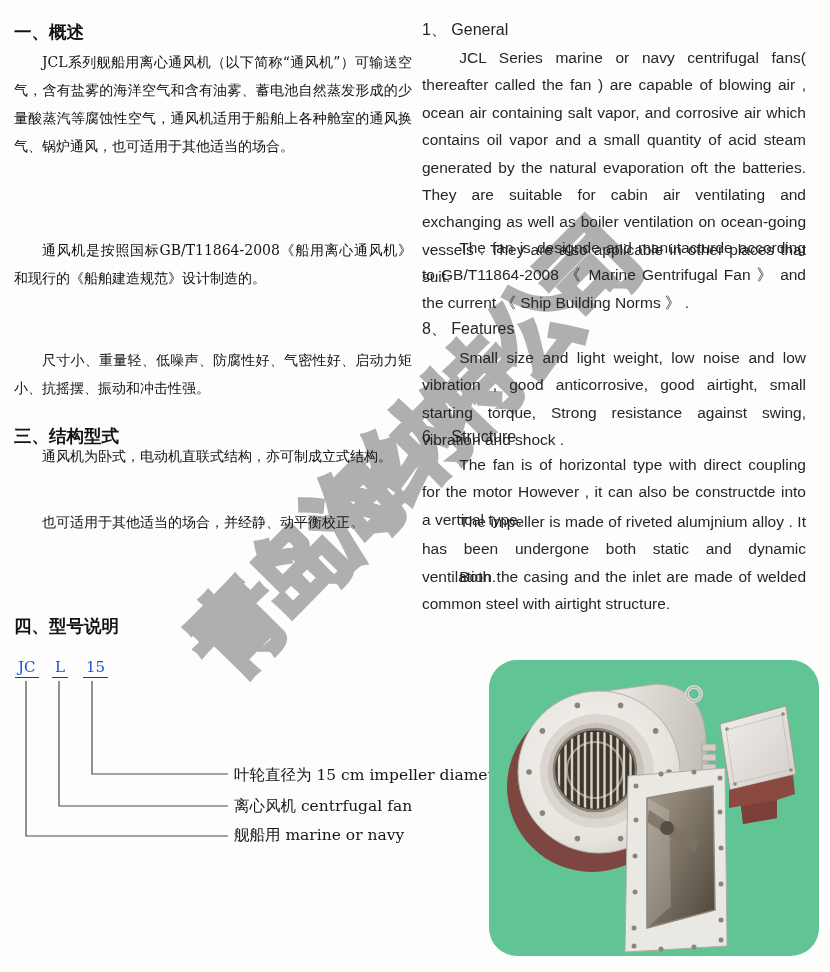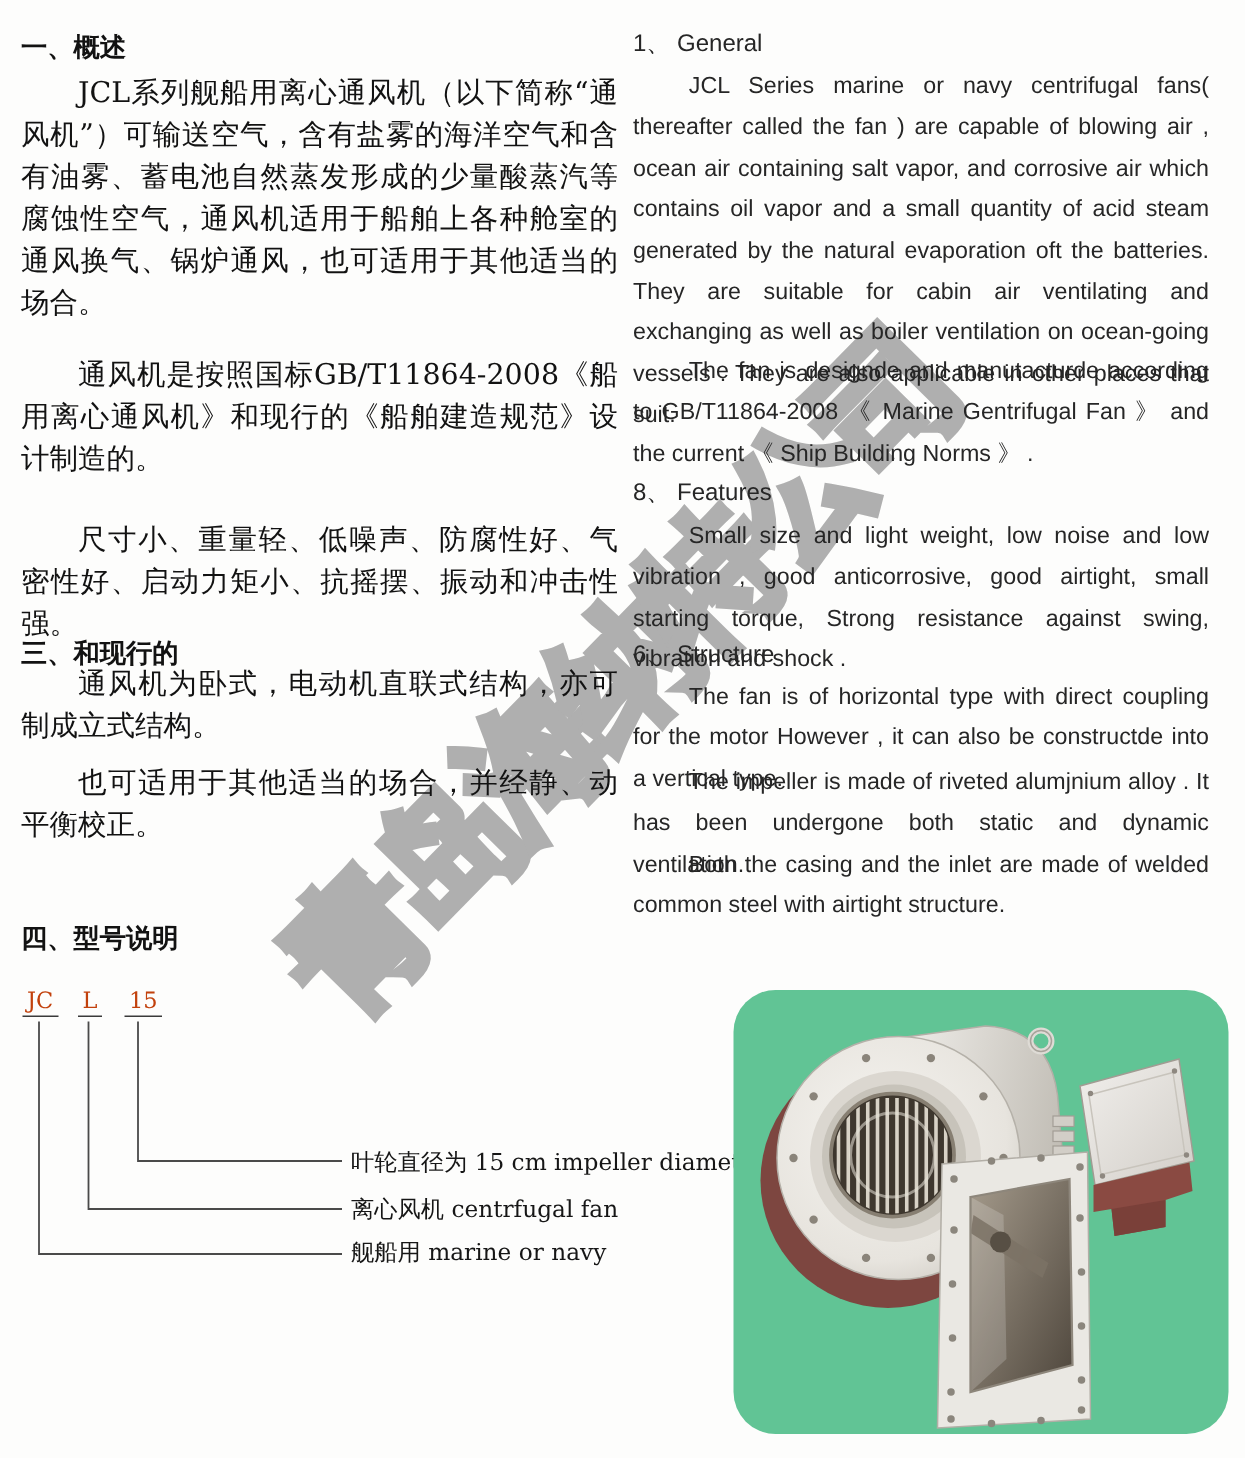--- a/index.html
+++ b/index.html
@@ -12,31 +12,31 @@
     position:absolute;left:413px;top:450px;
     transform:translate(-50%,-50%) rotate(-45.5deg);
     font-family:"DejaVu Sans",sans-serif;font-weight:bold;
     font-size:92px;letter-spacing:-8px;white-space:nowrap;
     color:transparent;-webkit-text-stroke:6px #a2a2a2;
     opacity:.85;z-index:1;pointer-events:none;
   }
   
   .blk{position:absolute;z-index:2;}
   .zh{left:14px;width:398px;font-family:"DejaVu Serif","DejaVu Sans",serif;
-      font-size:19px;line-height:28px;color:#121212;text-align:justify;}
+      font-size:14px;line-height:28px;color:#121212;text-align:justify;}
   .zh.h{font-weight:bold;font-size:17.5px;}
   .zh.p{text-indent:2em;}
   .en{left:422px;width:384px;font-family:"Liberation Sans",sans-serif;
       font-size:15.5px;line-height:27.4px;color:#262626;text-align:justify;}
   .en.h{font-size:16px;}
   .en.p{text-indent:2.4em;}
   
   .code{
     position:absolute;z-index:2;font-family:"DejaVu Serif",serif;font-size:15px;
-    color:#c2410c;border-bottom:1.5px solid #3a3a3a;padding:0 3px 1px;line-height:17px;
+    color:#1d4ed8;border-bottom:1.5px solid #3a3a3a;padding:0 3px 1px;line-height:17px;
   }
   .diagram-lines{position:absolute;left:0;top:0;z-index:2;pointer-events:none;}
   .dlabel{
     position:absolute;left:234px;z-index:2;font-family:"DejaVu Serif","DejaVu Sans",serif;
     font-size:15.5px;line-height:28px;color:#161616;white-space:nowrap;
   }
   
   .product{
     position:absolute;left:489px;top:660px;width:330px;height:296px;
     border-radius:28px;background:#61c495;z-index:2;overflow:hidden;
@@ -46,21 +46,21 @@
 <body>
 
 <div class="page">
 
   <div class="watermark">青岛海纳特公司</div>
 
   <div class="blk zh h" style="top:18px">一、概述</div>
   <div class="blk zh p" style="top:48px">JCL系列舰船用离心通风机（以下简称“通风机”）可输送空气，含有盐雾的海洋空气和含有油雾、蓄电池自然蒸发形成的少量酸蒸汽等腐蚀性空气，通风机适用于船舶上各种舱室的通风换气、锅炉通风，也可适用于其他适当的场合。</div>
   <div class="blk zh p" style="top:236px">通风机是按照国标GB/T11864-2008《船用离心通风机》和现行的《船舶建造规范》设计制造的。</div>
   <div class="blk zh p" style="top:346px">尺寸小、重量轻、低噪声、防腐性好、气密性好、启动力矩小、抗摇摆、振动和冲击性强。</div>
-  <div class="blk zh h" style="top:422px">三、和现行的</div>
+  <div class="blk zh h" style="top:422px">三、结构型式</div>
   <div class="blk zh p" style="top:442px">通风机为卧式，电动机直联式结构，亦可制成立式结构。</div>
   <div class="blk zh p" style="top:508px">也可适用于其他适当的场合，并经静、动平衡校正。</div>
   <div class="blk zh h" style="top:612px">四、型号说明</div>
 
   <div class="blk en h" style="top:16px">1、 General</div>
   <div class="blk en p" style="top:44px">JCL Series marine or navy centrifugal fans( thereafter called the fan ) are capable of blowing air , ocean air containing salt vapor, and corrosive air which contains oil vapor and a small quantity of acid steam generated by the natural evaporation oft the batteries. They are suitable for cabin air ventilating and exchanging as well as boiler ventilation on ocean-going vessels . They are also applicable in other places that suit.</div>
   <div class="blk en p" style="top:234px">The fan is designde and manutacturde according to GB/T11864-2008 《 Marine Gentrifugal Fan 》 and the current 《 Ship Building Norms 》 .</div>
   <div class="blk en h" style="top:315px">8、 Features</div>
   <div class="blk en p" style="top:344px">Small size and light weight, low noise and low vibration , good anticorrosive, good airtight, small starting torque, Strong resistance against swing, vibration and shock .</div>
   <div class="blk en h" style="top:423px">6、 Structure</div>

